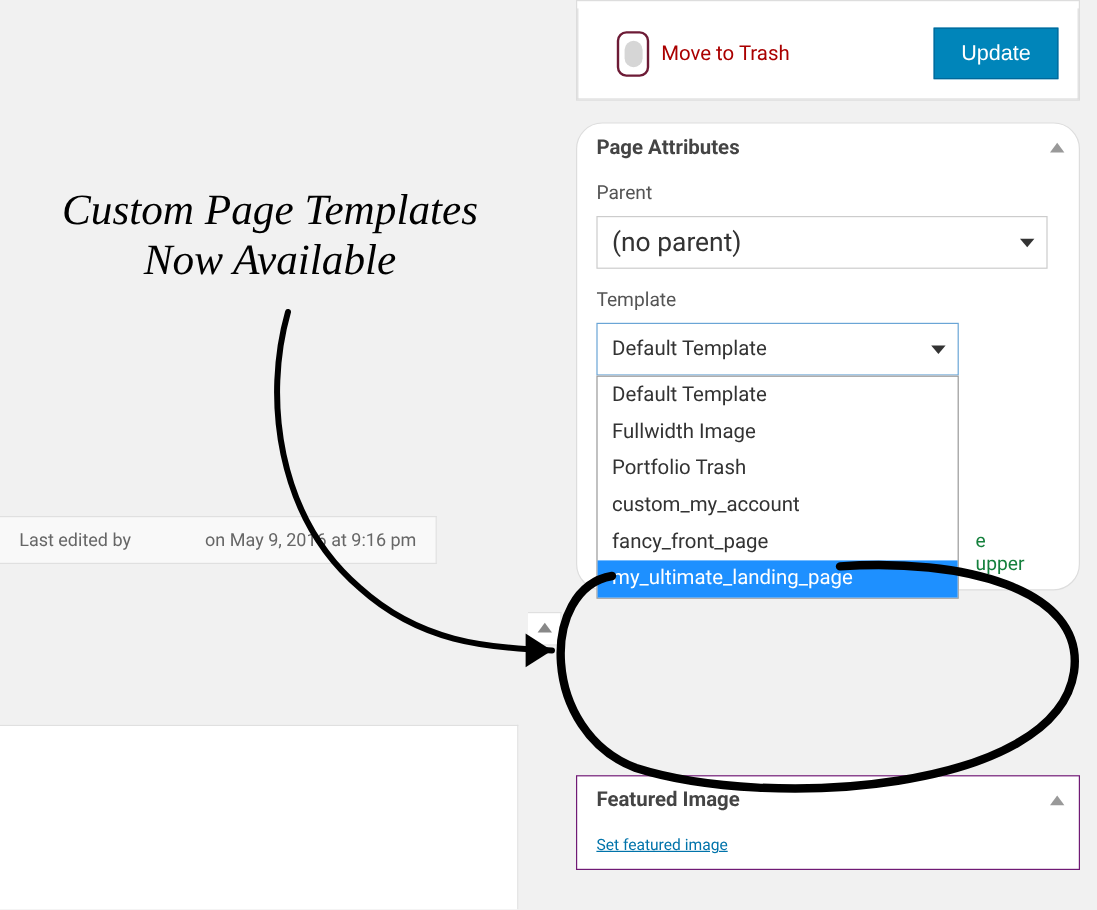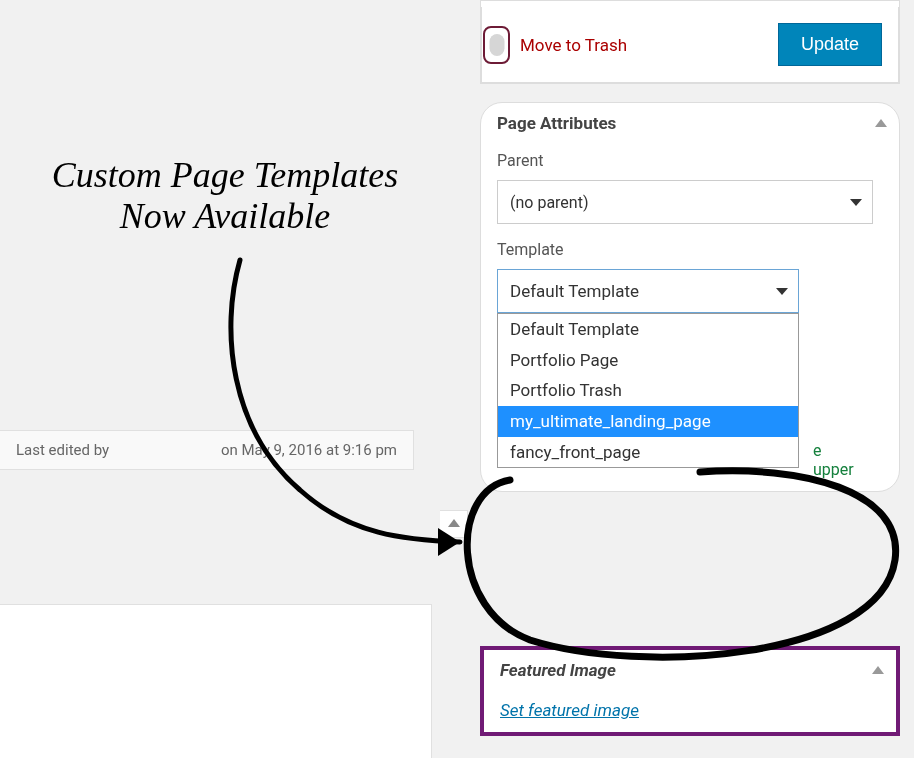--- a/index.html
+++ b/index.html
@@ -37,21 +37,21 @@
     font-style: italic;
     font-weight: 500;
     color: #000;
     line-height: 1.15;
     white-space: pre-line;
   }
   .last-edited-bar {
     position: absolute;
     top: 430px;
     left: 0;
-    width: 414px;
+    width: 364px;
     height: 40px;
     background: #f9f9f9;
     border: 1px solid #e0e0e0;
     border-left: none;
     display: flex;
     align-items: center;
     justify-content: space-between;
     padding: 0 16px;
     font-size: 15px;
     color: #666;
@@ -127,21 +127,21 @@
     margin-right: 6px;
   }
   .postbox-body {
     padding: 0 26px 20px 16px;
   }
 
   
   .publish-inner {
     border: 1px solid #ddd;
     border-top: none;
-    padding: 16px 16px 16px 1px;
+    padding: 16px 16px 16px 32px;
     display: flex;
     align-items: center;
     justify-content: space-between;
   }
   .trash-link {
     display: inline-flex;
     align-items: center;
     gap: 10px;
     color: #a00;
     font-size: 17px;
@@ -182,21 +182,21 @@
 
   .wp-select {
     width: 100%;
     height: 44px;
     border: 1px solid #ccc;
     background: #fff;
     display: flex;
     align-items: center;
     justify-content: space-between;
     padding: 0 10px 0 12px;
-    font-size: 16px;
+    font-size: 22px;
     cursor: pointer;
   }
   .wp-select .caret {
     width: 0; height: 0;
     border-left: 6px solid transparent;
     border-right: 6px solid transparent;
     border-top: 7px solid #333;
   }
 
   .template-select-wrap {
@@ -252,27 +252,26 @@
     color: #15803d;
     z-index: 25;
   }
 
   
   .featured-box {
     position: absolute;
     top: 646px;
     width: 420px;
     background: #fff;
-    border: 4px solid #701a75;
-    font-style: italic;
+    border: 1px solid #701a75;
   }
   .set-fi-link {
     color: #0073aa;
     text-decoration: underline;
-    font-size: 17px;
+    font-size: 13px;
     display: inline-block;
     margin: 10px 16px 0 16px;
   }
 
   .attr-box { height: 390px; position: relative; border-radius: 22px; }
 
   
   .circle-layer {
     position: absolute;
     left: 0; top: 0;
@@ -335,24 +334,25 @@
           <div class="template-select-btn">
             <span>Default Template</span>
             <span class="caret"></span>
           </div>
 
           <span class="peek-text">e upper</span>
 
           <div class="template-dropdown" id="template-dropdown">
 
           <div class="option">Default Template</div>
-              <div class="option">Portfolio Page</div>
+              <div class="option">Fullwidth Image</div>
               <div class="option">Portfolio Trash</div>
+              <div class="option">custom_my_account</div>
+              <div class="option">fancy_front_page</div>
               <div class="option highlight">my_ultimate_landing_page</div>
-              <div class="option">fancy_front_page</div>
             </div>
         </div>
       </div>
     </div>
 
     <div class="featured-box">
       <div class="postbox-header">
         <span>Featured Image</span>
         <span class="toggle-tri"></span>
       </div>

